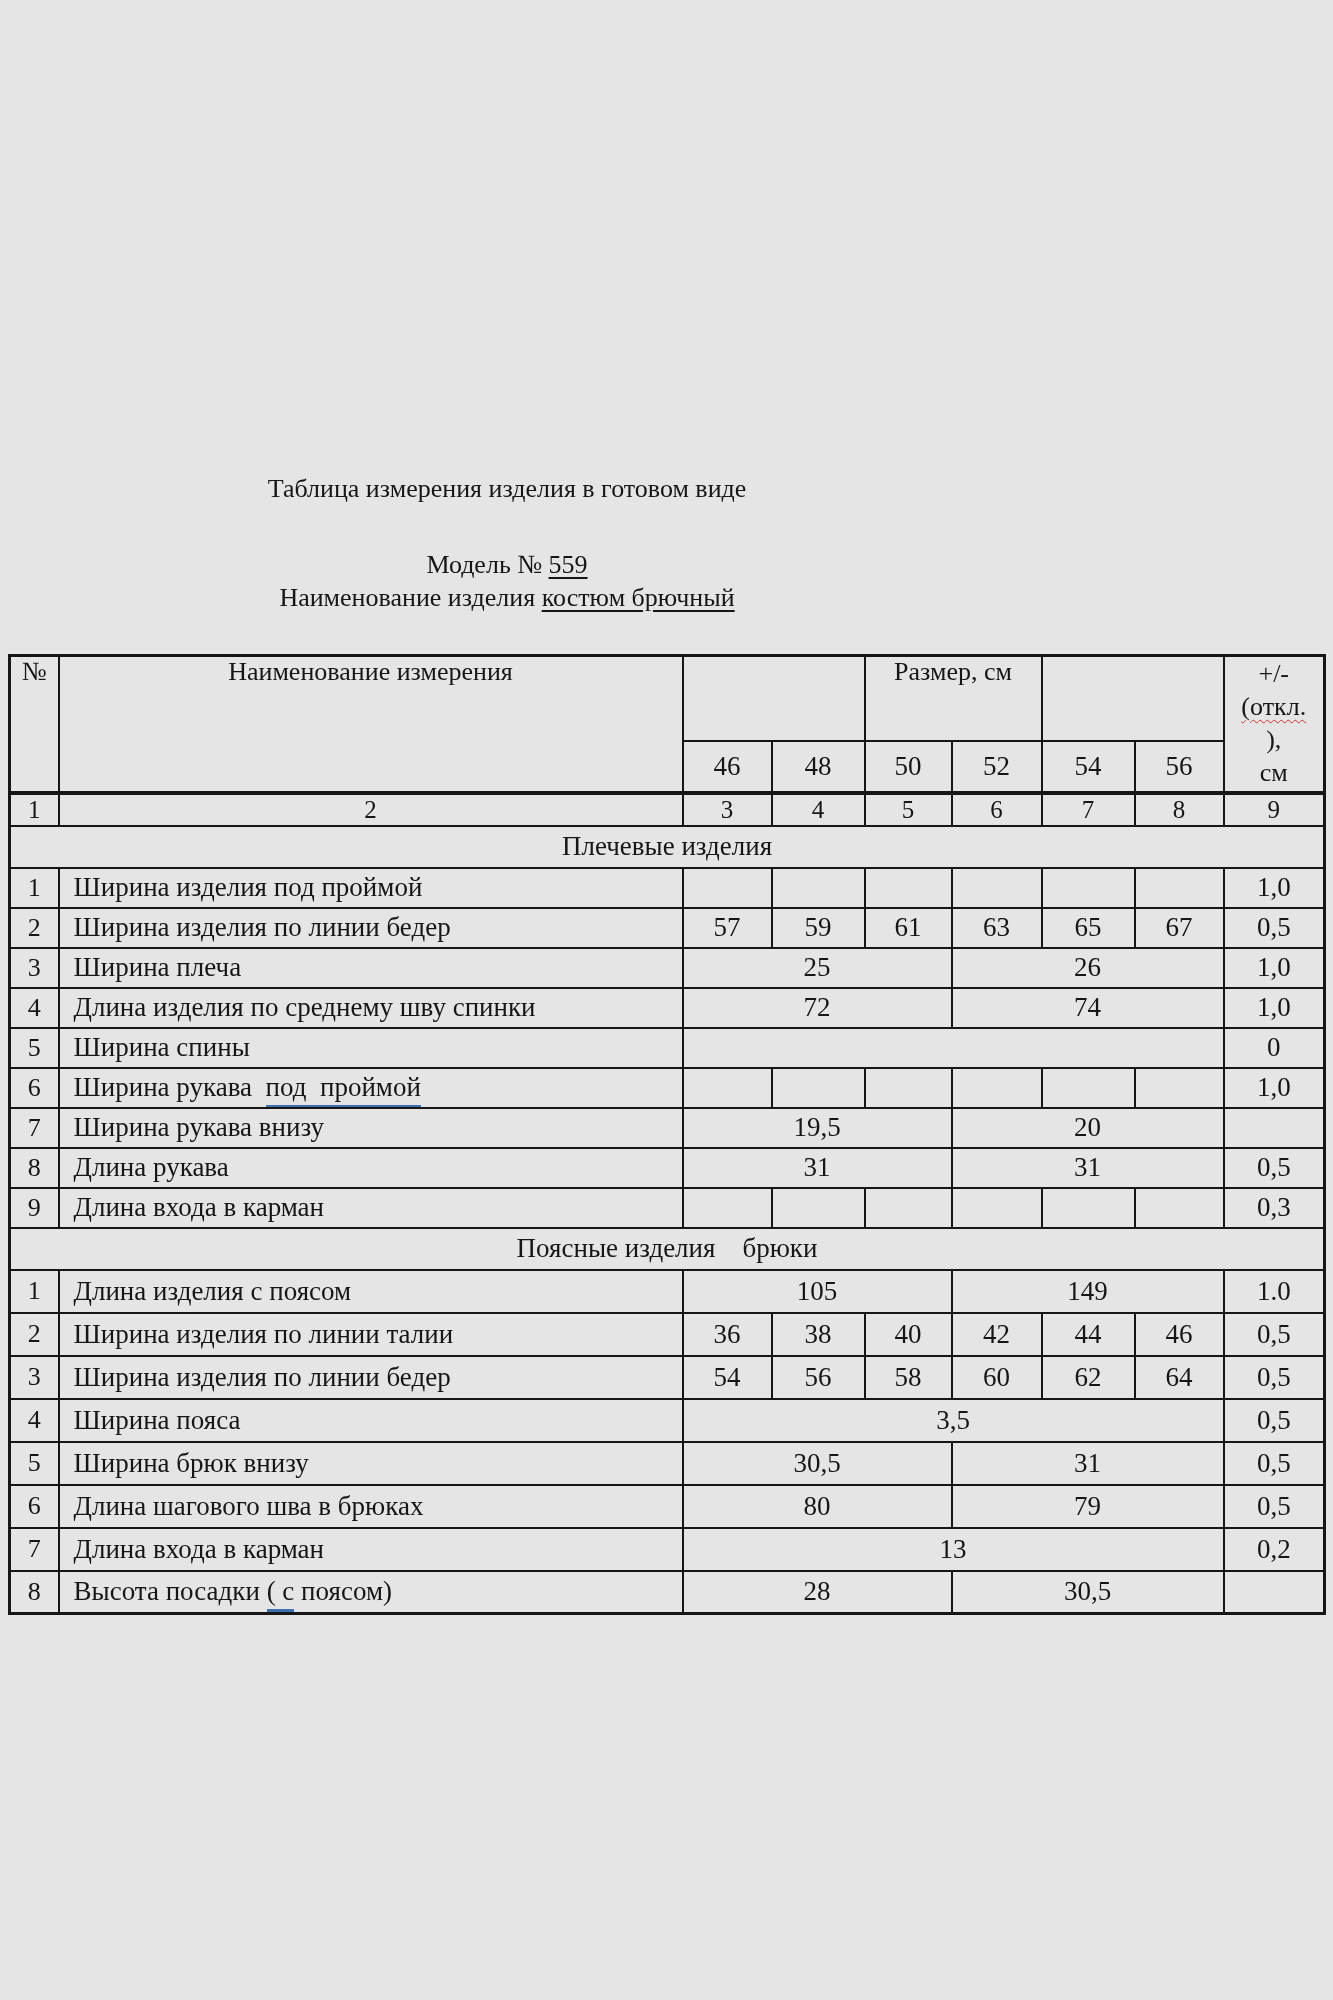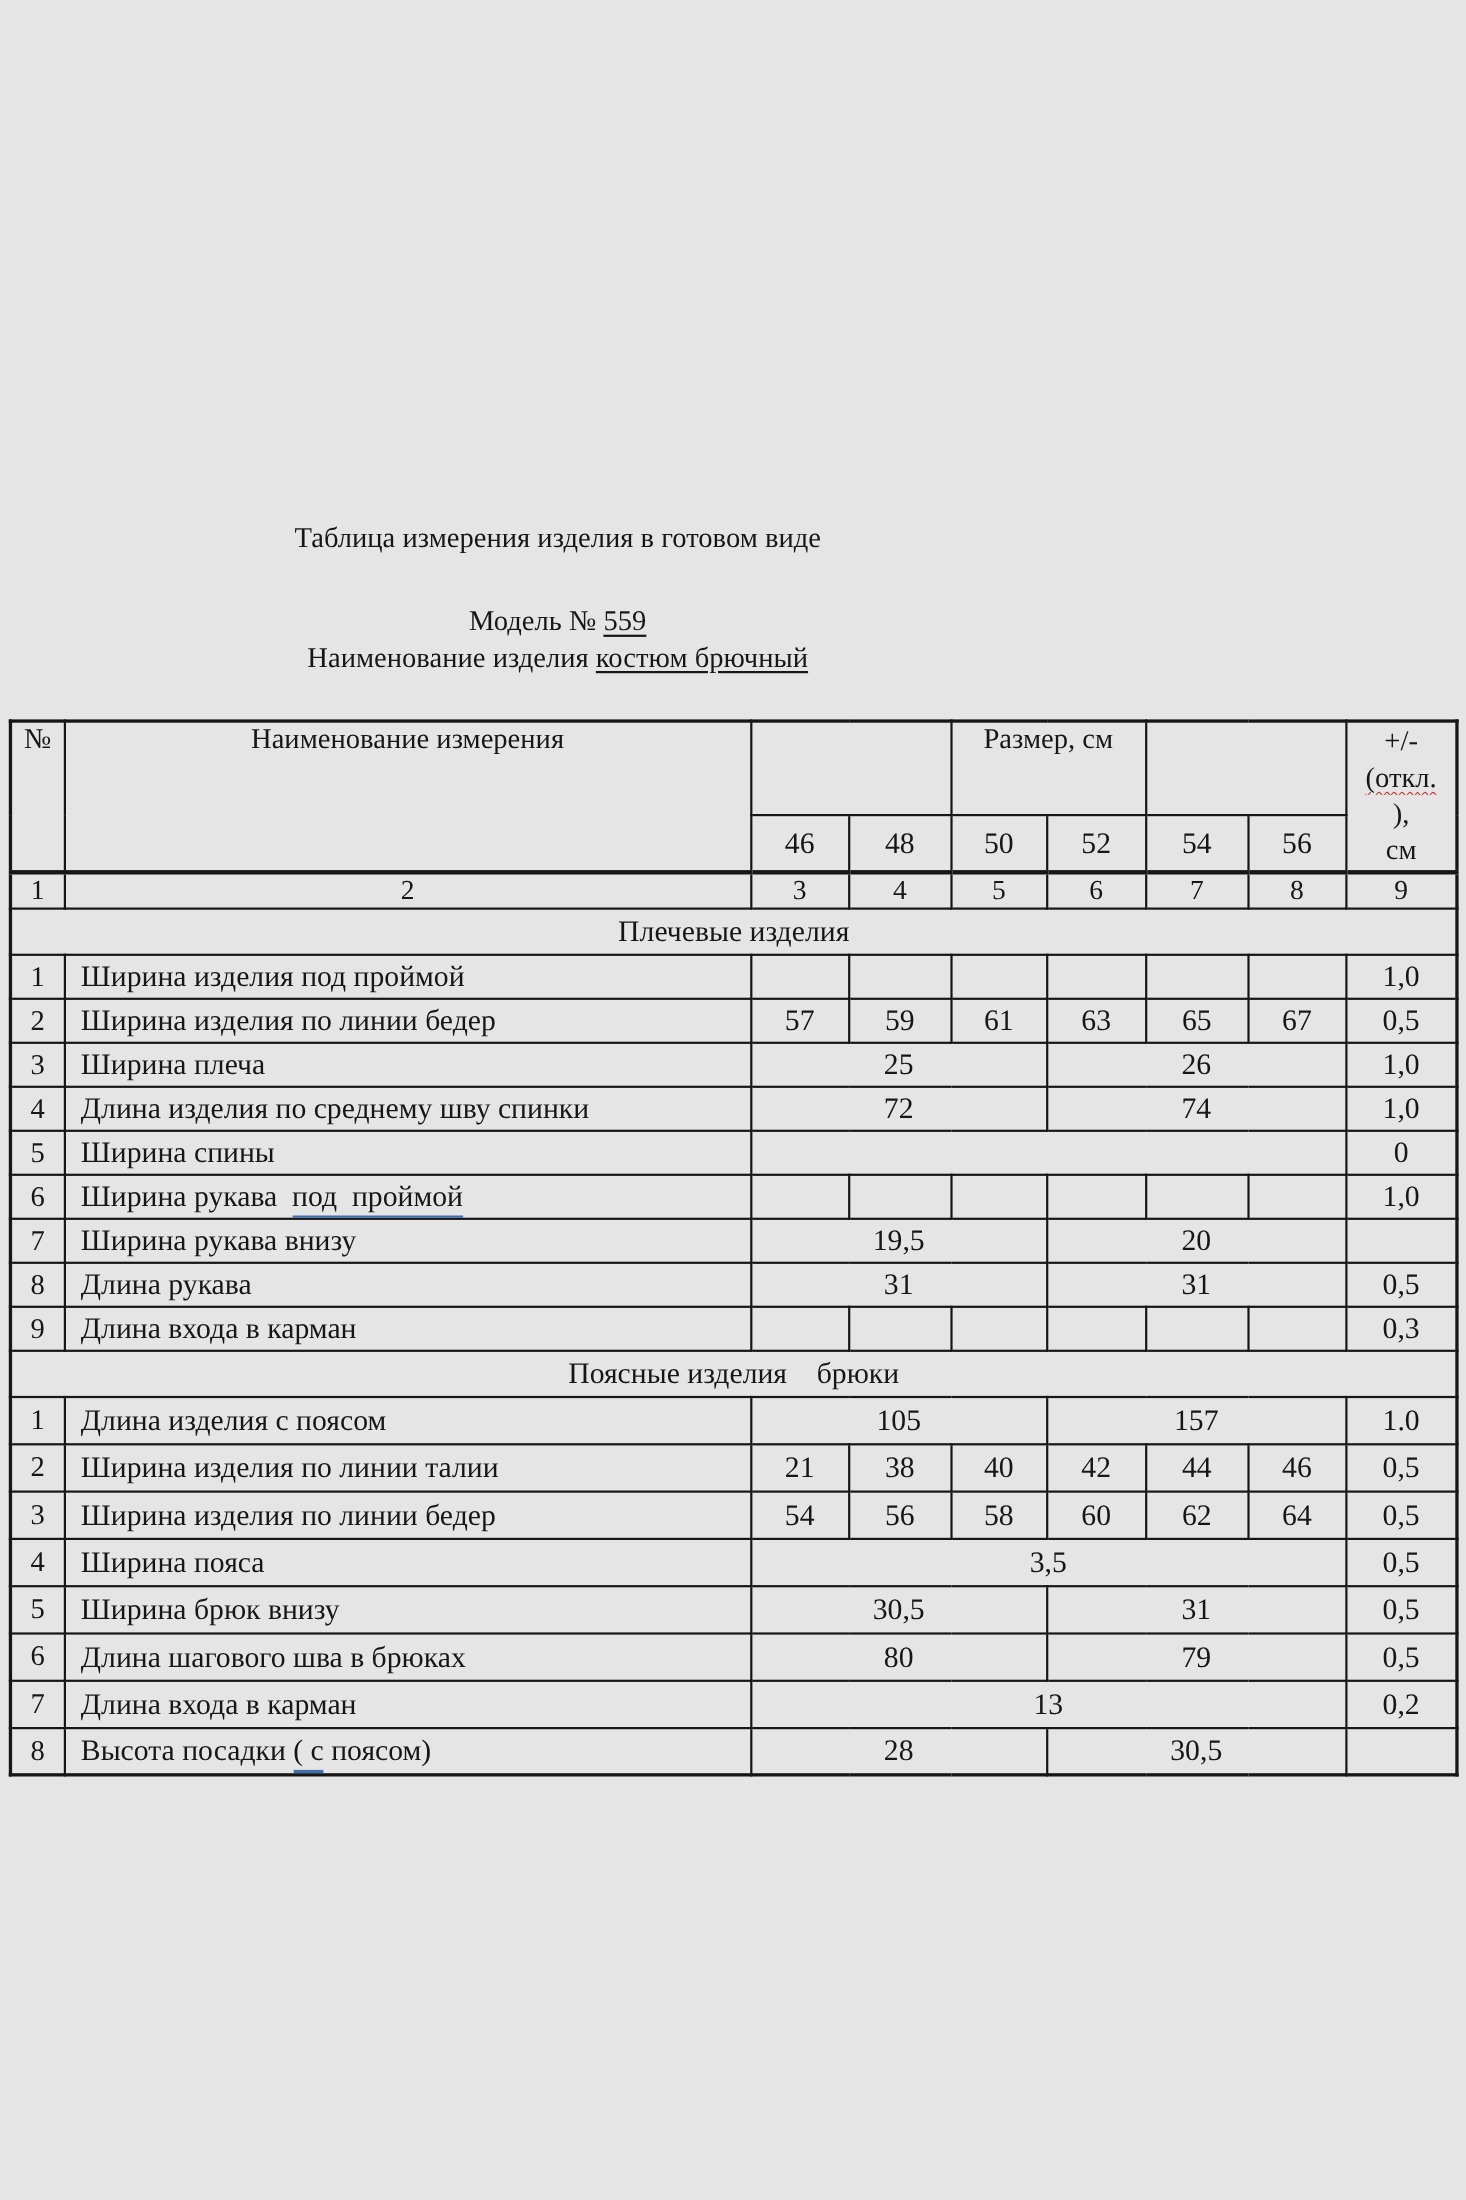--- a/index.html
+++ b/index.html
@@ -191,27 +191,27 @@
           <td class="val"></td>
           <td class="tol">0,3</td>
         </tr>
         <tr class="section">
           <td class="s-title" colspan="9">Поясные изделия    брюки</td>
         </tr>
         <tr class="drow d1">
           <td class="no">1</td>
           <td class="name"><span>Длина изделия с поясом</span></td>
           <td class="val" colspan="3">105</td>
-          <td class="val" colspan="3">157</td>
+          <td class="val" colspan="3">149</td>
           <td class="tol">1.0</td>
         </tr>
         <tr class="drow d1">
           <td class="no">2</td>
           <td class="name"><span>Ширина изделия по линии талии</span></td>
-          <td class="val">21</td>
+          <td class="val">36</td>
           <td class="val">38</td>
           <td class="val">40</td>
           <td class="val">42</td>
           <td class="val">44</td>
           <td class="val">46</td>
           <td class="tol">0,5</td>
         </tr>
         <tr class="drow d1">
           <td class="no">3</td>
           <td class="name"><span>Ширина изделия по линии бедер</span></td>

